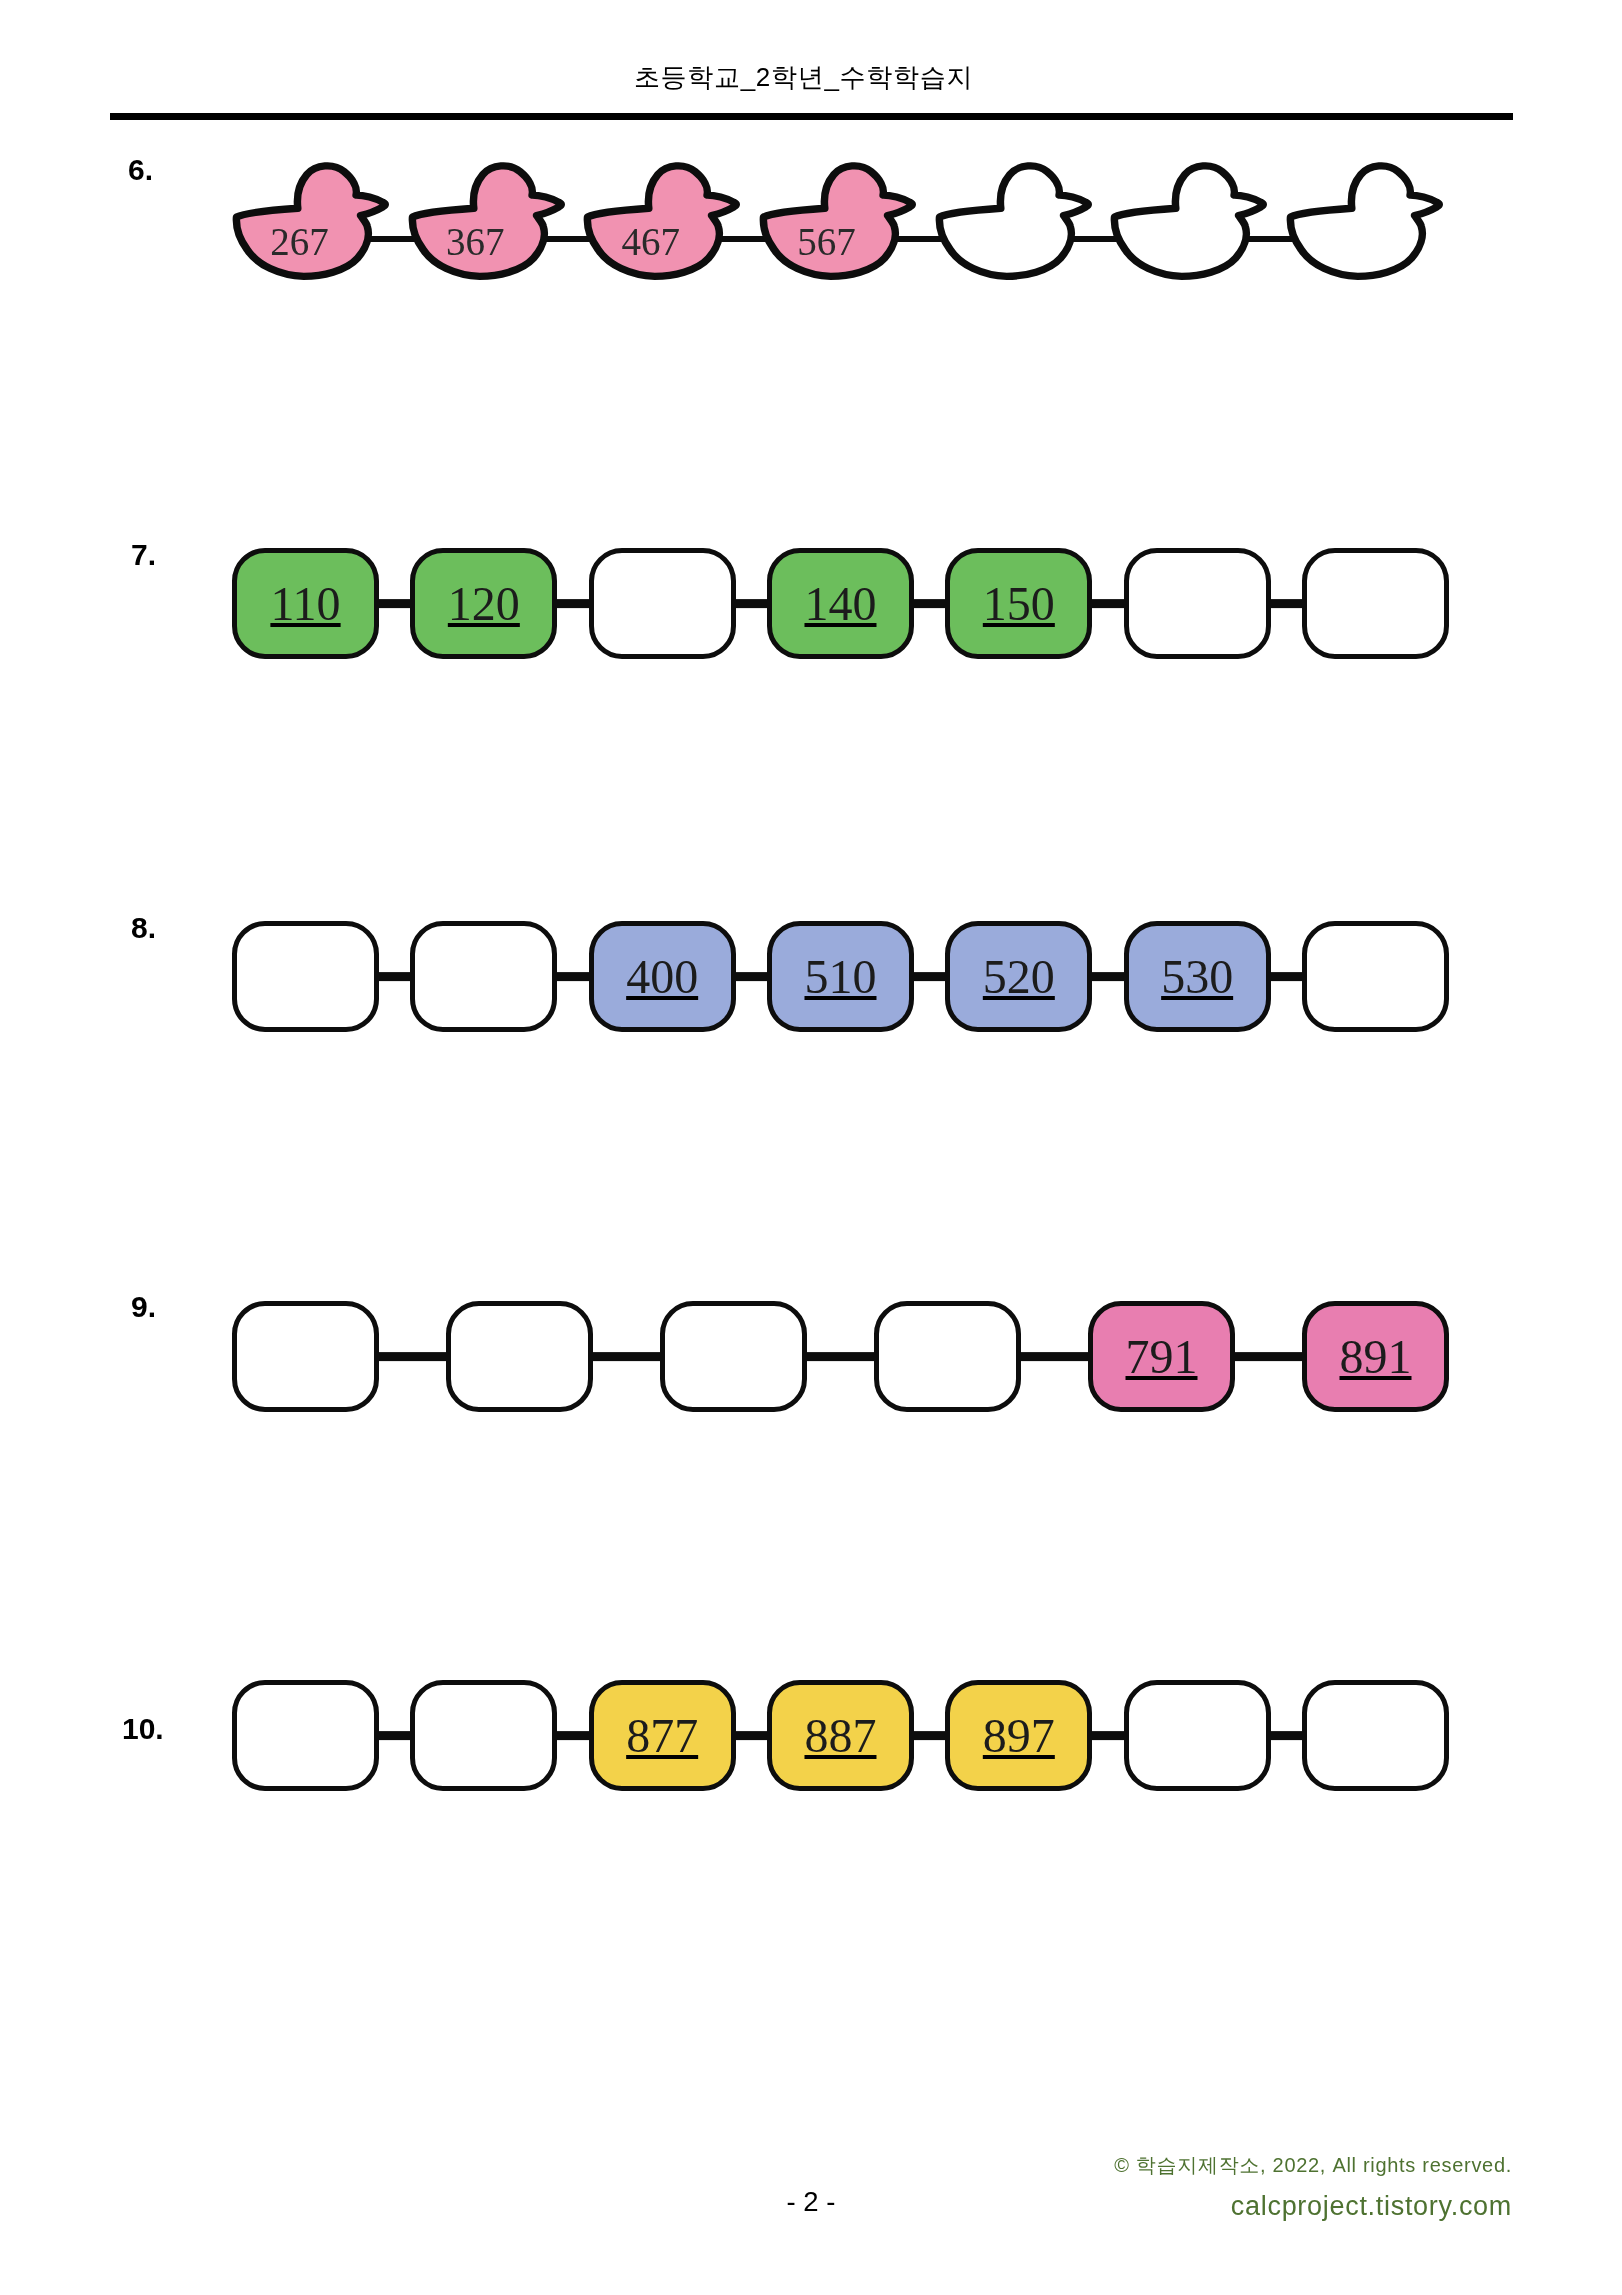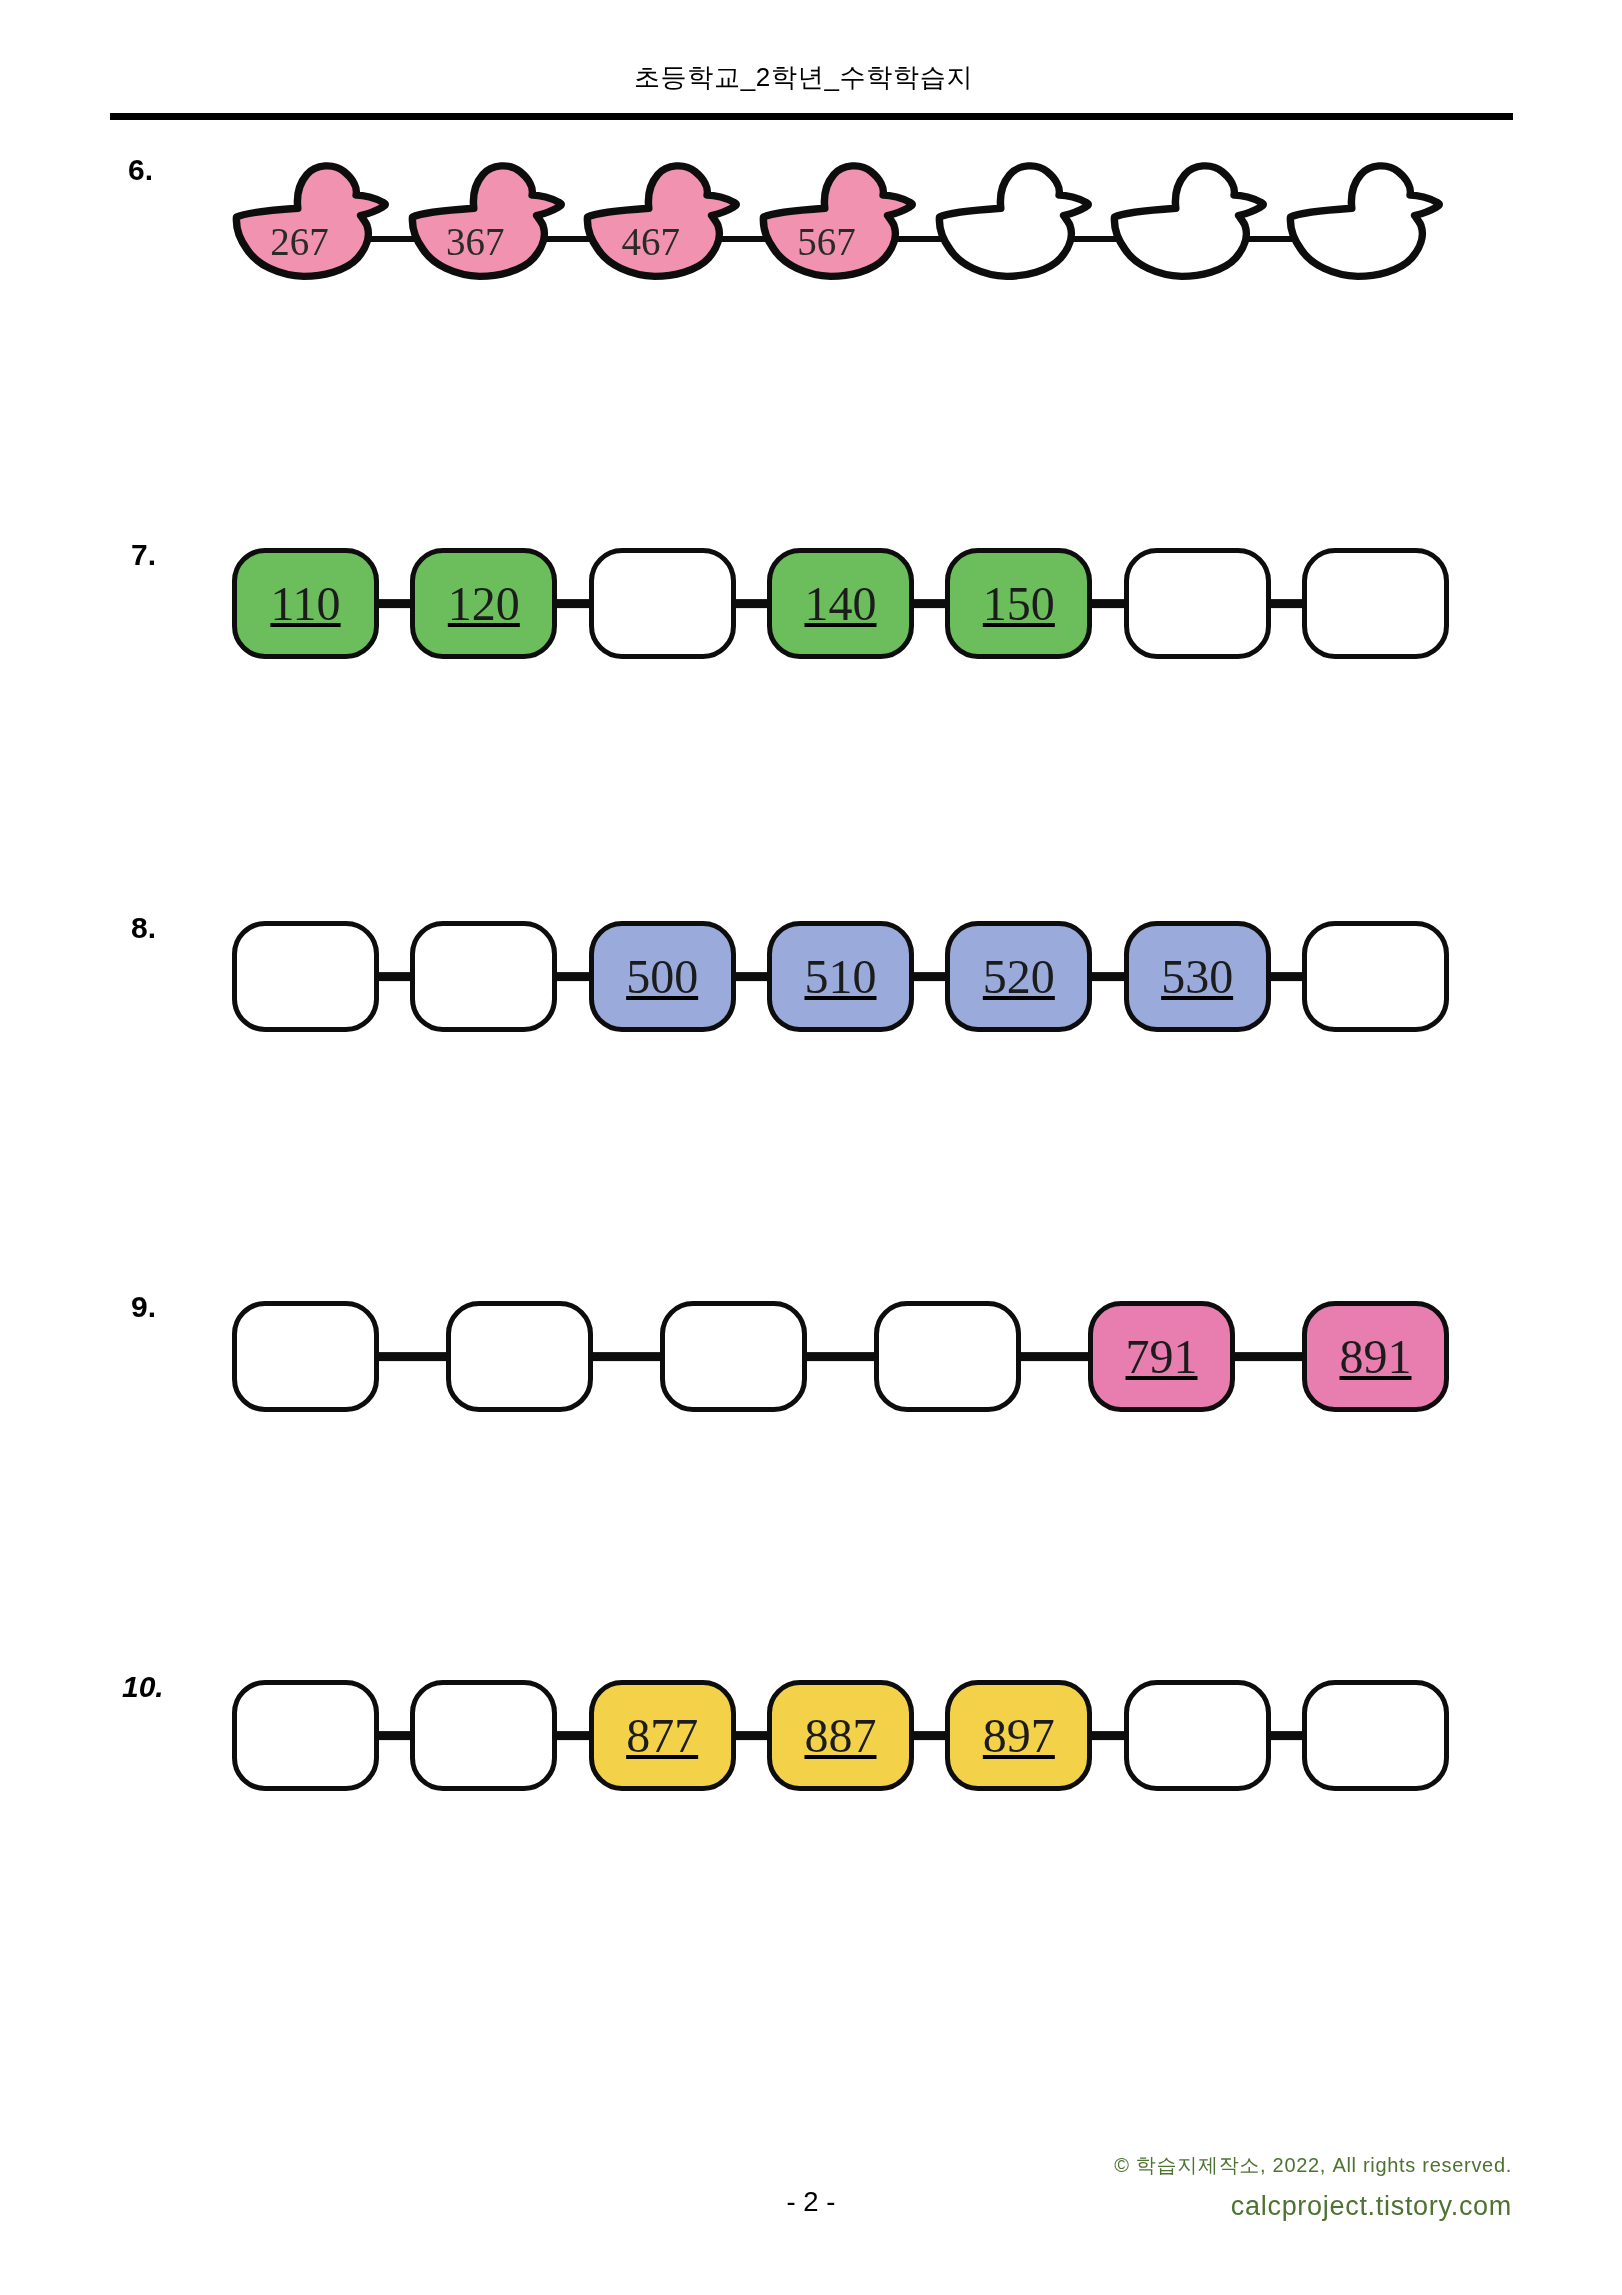--- a/index.html
+++ b/index.html
@@ -162,21 +162,21 @@
 
   <div class="problem-number" style="left:131px;top:911px;">8.</div>
   <div class="chain box-chain chain-blue" style="top:921px;">
     <div class="box empty">
         <span class="box-num"></span>
       </div>
     <div class="box empty">
         <span class="box-num"></span>
       </div>
     <div class="box filled">
-        <span class="box-num">500</span>
+        <span class="box-num">400</span>
       </div>
     <div class="box filled">
         <span class="box-num">510</span>
       </div>
     <div class="box filled">
         <span class="box-num">520</span>
       </div>
     <div class="box filled">
         <span class="box-num">530</span>
       </div>
@@ -200,21 +200,21 @@
         <span class="box-num"></span>
       </div>
     <div class="box filled">
         <span class="box-num">791</span>
       </div>
     <div class="box filled">
         <span class="box-num">891</span>
       </div>
   </div>
 
-  <div class="problem-number" style="left:122px;top:1670px;font-style:italic;">10.</div>
+  <div class="problem-number" style="left:122px;top:1712px;">10.</div>
   <div class="chain box-chain chain-yellow" style="top:1680px;">
     <div class="box empty">
         <span class="box-num"></span>
       </div>
     <div class="box empty">
         <span class="box-num"></span>
       </div>
     <div class="box filled">
         <span class="box-num">877</span>
       </div>

